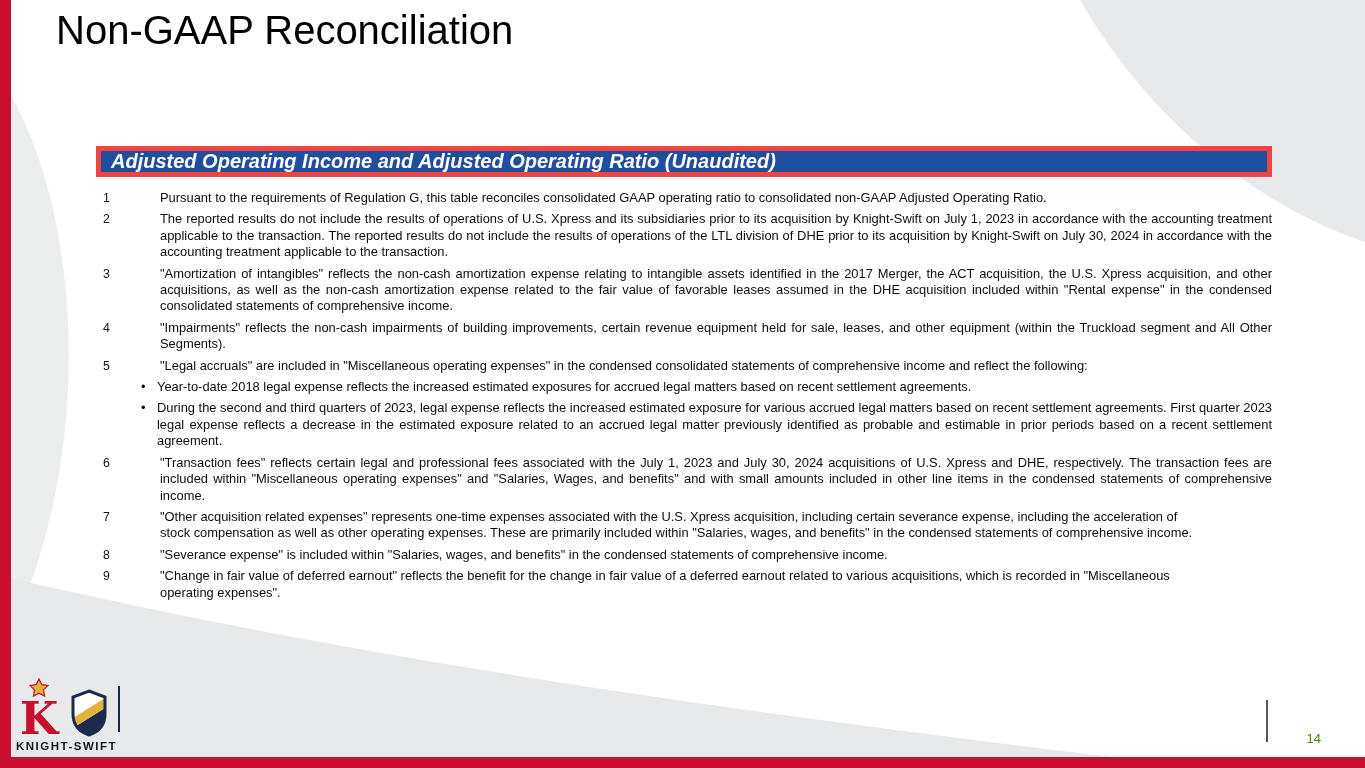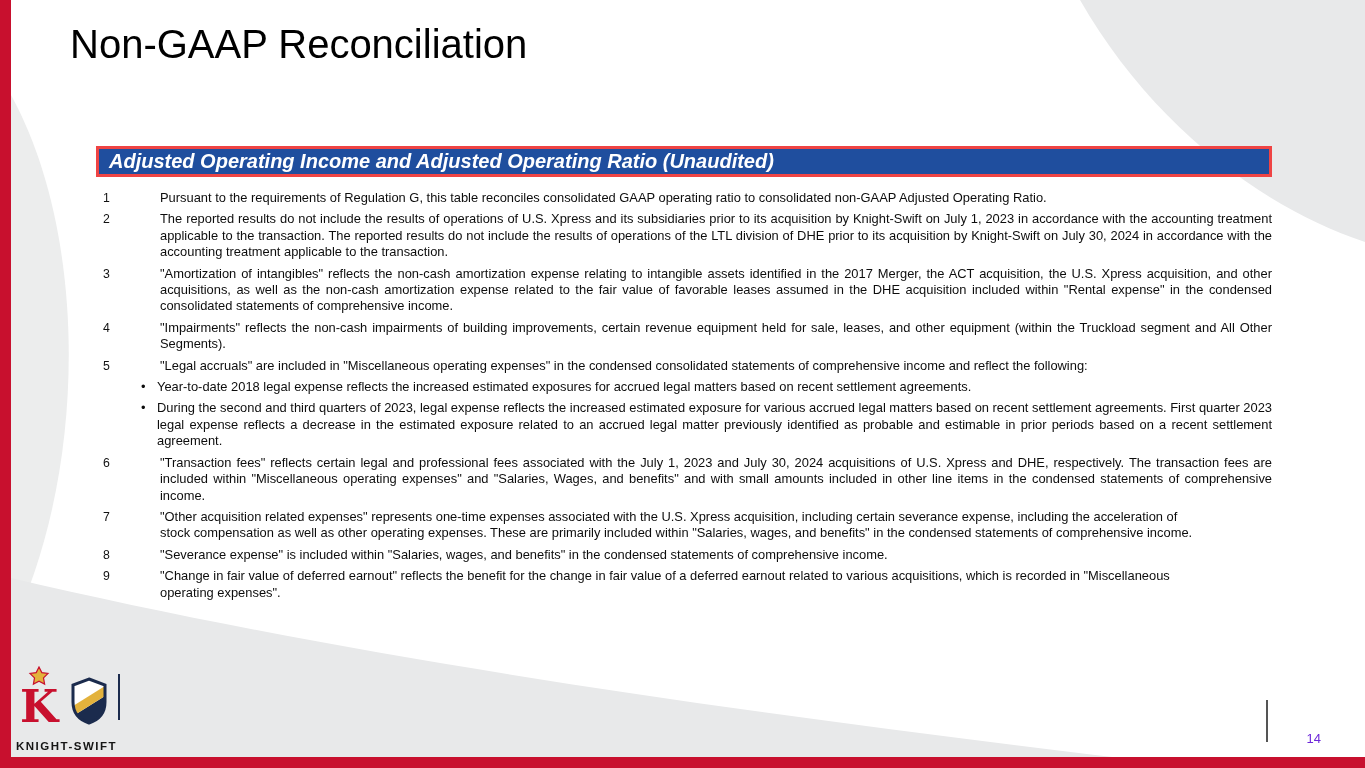--- a/index.html
+++ b/index.html
@@ -1,43 +1,43 @@
 <!DOCTYPE html>
 <html><head>
 <meta charset="utf-8">
 <style>
   html,body{margin:0;padding:0;background:#ffffff;}
   .slide{position:relative;width:1365px;height:768px;overflow:hidden;background:#fff;
          font-family:"Liberation Sans",sans-serif;-webkit-font-smoothing:antialiased;}
   .bg-svg{position:absolute;left:0;top:0;display:block;}
   .left-bar{position:absolute;left:0;top:0;width:11px;height:100%;background:#c8102e;}
   .bottom-bar{position:absolute;left:11px;right:0;bottom:0;height:11px;background:#c8102e;}
-  .slide-title{position:absolute;left:54px;top:6px;margin:16px;font-size:40px;font-weight:400;color:#000;}
+  .slide-title{position:absolute;left:54px;top:6px;margin:2px;font-size:40px;font-weight:400;color:#000;}
   .content{position:absolute;left:96px;top:146px;width:1176px;}
-  .section-header{height:31px;background:#1f4e9e;border:3px solid #ef4444;box-sizing:border-box;
+  .section-header{height:31px;background:#1f4e9e;border:5px solid #ef4444;box-sizing:border-box;
                   display:flex;align-items:center;padding:0 10px;}
   .section-header span{color:#ffffff;font-size:20px;font-weight:700;font-style:italic;white-space:nowrap;}
   .footnotes{margin-top:13px;}
   .fn{display:flex;margin-bottom:5px;}
   .fn-num{flex:0 0 32px;box-sizing:border-box;padding-left:7px;font-size:12.3px;line-height:16.4px;color:#111;}
   .fn-text,.sub-text,.sub-dot{font-size:12.9px;line-height:16.4px;color:#0d0d0d;}
   .fn-text{flex:1;min-width:0;text-align:justify;margin-left:32px;}
   .fn--ragged .fn-text{text-align:left;padding-right:78px;}
   .fn-body{flex:1;min-width:0;display:block;}
   .fn-body .fn-text{flex:none;display:block;}
   .sub{display:flex;margin-top:5px;}
   .sub-dot{flex:0 0 29px;box-sizing:border-box;padding-left:13px;}
   .sub-text{flex:1;min-width:0;text-align:justify;}
   .footer-logo{position:absolute;left:16px;bottom:16px;}
   .logo-row{display:flex;align-items:flex-end;height:60px;}
   .k-mark{margin-right:7px;}
   .logo-divider{width:2px;height:46px;background:#1b2b4d;margin-left:9px;margin-bottom:6px;}
-  .logo-text{margin-top:14px;font-size:11.5px;font-weight:700;letter-spacing:1.5px;color:#151515;}
+  .logo-text{margin-top:2px;font-size:11.5px;font-weight:700;letter-spacing:1.5px;color:#151515;}
   .page-divider{position:absolute;right:97px;bottom:26px;width:2px;height:42px;background:#555;}
-  .page-number{position:absolute;right:44px;bottom:22px;font-size:13px;color:#6d28d9;margin-top:32px;}
+  .page-number{position:absolute;right:44px;bottom:22px;font-size:13px;color:#4d7c0f;margin-top:32px;}
 </style>
 </head>
 <body>
 
 <div class="slide">
 
   <svg class="bg-svg" width="1365" height="768" viewBox="0 0 1365 768" aria-hidden="true">
     <path d="M1080 0 C1150 122 1258 206 1365 242 L1365 0 Z" fill="#e8e9ea"></path>
     <path d="M11 95 C88 235 88 470 11 630 Z" fill="#eceded"></path>
     <path d="M11 578 C360 660 760 716 1205 768 L11 768 Z" fill="#e8e9ea"></path>

